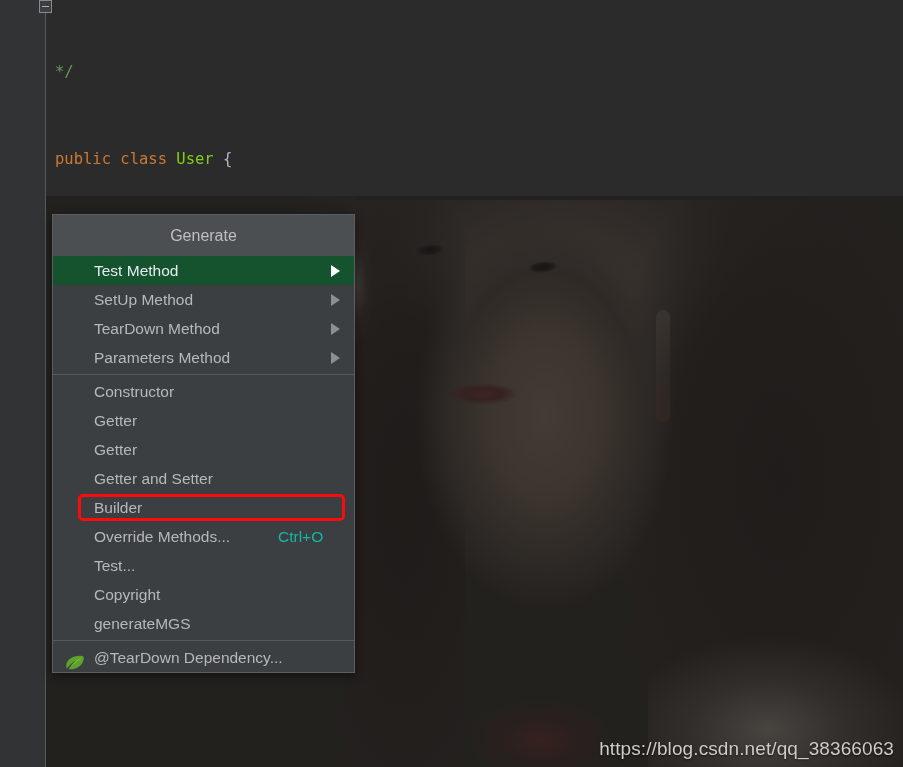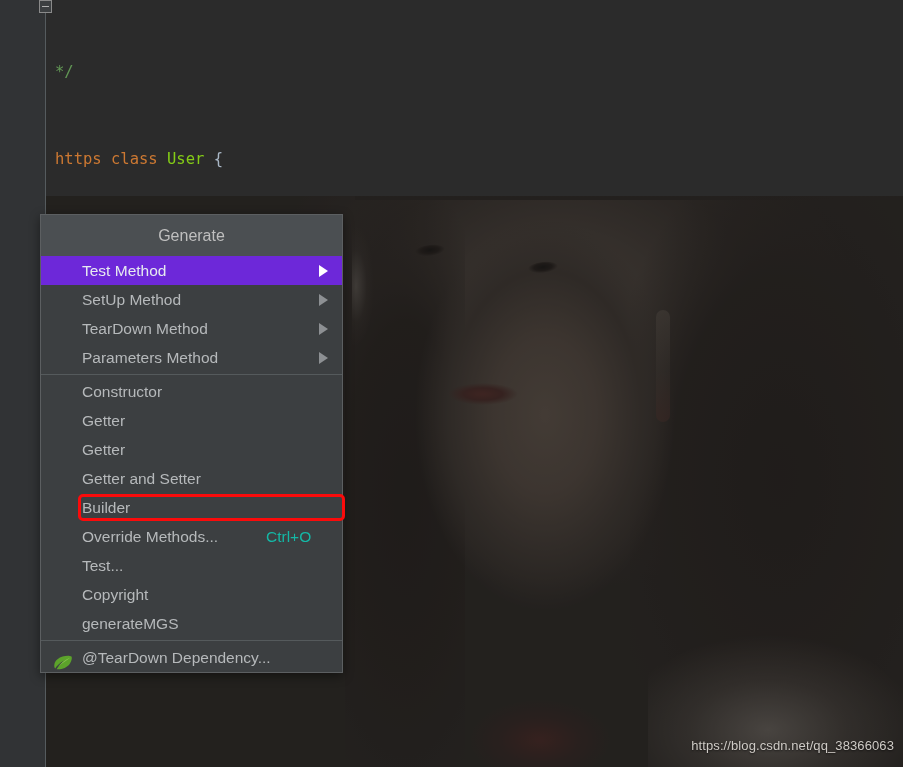--- a/index.html
+++ b/index.html
@@ -159,21 +159,21 @@
   .ln { display: block; height: 29px; }
   .kw  { color: #cc7832; }
   .typ { color: #84cc16; }
   .idn { color: #9a9a9a; }
   .pun { color: #a9b7c6; }
   .cmt { color: #629755; }
 
   
   #generate-menu {
     position: absolute;
-    left: 40px; top: 214px;
+    left: 52px; top: 214px;
     width: 303px;
     box-sizing: border-box;
     border: 1px solid #5c5f61;
     background: #3c3f41;
     color: #bbbbbb;
     font-size: 15.5px;
     box-shadow: 0 3px 10px rgba(0,0,0,0.45);
   }
   #menu-header {
     height: 41px;
@@ -186,21 +186,21 @@
   .menu-row {
     position: relative;
     height: 29px;
     line-height: 29px;
     padding-left: 41px;
     padding-right: 14px;
     color: #b6b9bb;
     white-space: nowrap;
   }
   .menu-row.selected {
-    background: #6d28d9;
+    background: #14532d;
     color: #e6eaf0;
   }
   .menu-row .arrow {
     position: absolute;
     right: 14px;
     top: 50%;
     margin-top: -6px;
     width: 0; height: 0;
     border-left: 9px solid #8d9093;
     border-top: 6px solid transparent;
@@ -233,21 +233,21 @@
     border-radius: 5px;
     pointer-events: none;
   }
 
   
   #watermark {
     position: absolute;
     right: 9px;
     top: 738px;
     color: #cfcbc6;
-    font-size: 13px;
+    font-size: 19px;
     letter-spacing: 0.1px;
     text-shadow: 0 1px 2px rgba(0,0,0,0.6);
   }
 </style>
 </head>
 <body>
 
 <div id="screen">
 
   <div id="wallpaper">
@@ -268,21 +268,21 @@
 
   <div id="editor-pane"></div>
   <div id="editor-pane-low"></div>
 
   <div id="gutter"></div>
   <div id="gutter-line"></div>
   <div id="fold-marker"></div>
 
   <div id="code">
     <span class="ln"><span class="cmt">*/</span></span>
-    <span class="ln"><span class="kw">https</span><span> </span><span class="kw">class</span><span> </span><span class="typ">User</span><span class="pun"> {</span></span>
+    <span class="ln"><span class="kw">public</span><span> </span><span class="kw">class</span><span> </span><span class="typ">User</span><span class="pun"> {</span></span>
     <span class="ln"> </span>
     <span class="ln"><span>  </span><span class="kw">private</span><span> </span><span class="typ">String</span><span> </span><span class="idn">name;</span></span>
     <span class="ln"> </span>
     <span class="ln"><span>  </span><span class="kw">private</span><span> </span><span class="typ">String</span><span> </span><span class="idn">password;</span></span>
   </div>
 
   <div id="generate-menu">
     <div id="menu-header">Generate</div>
     <div id="menu-items">
         <div class="menu-row selected"><span>Test Method</span><span class="arrow"></span></div>

